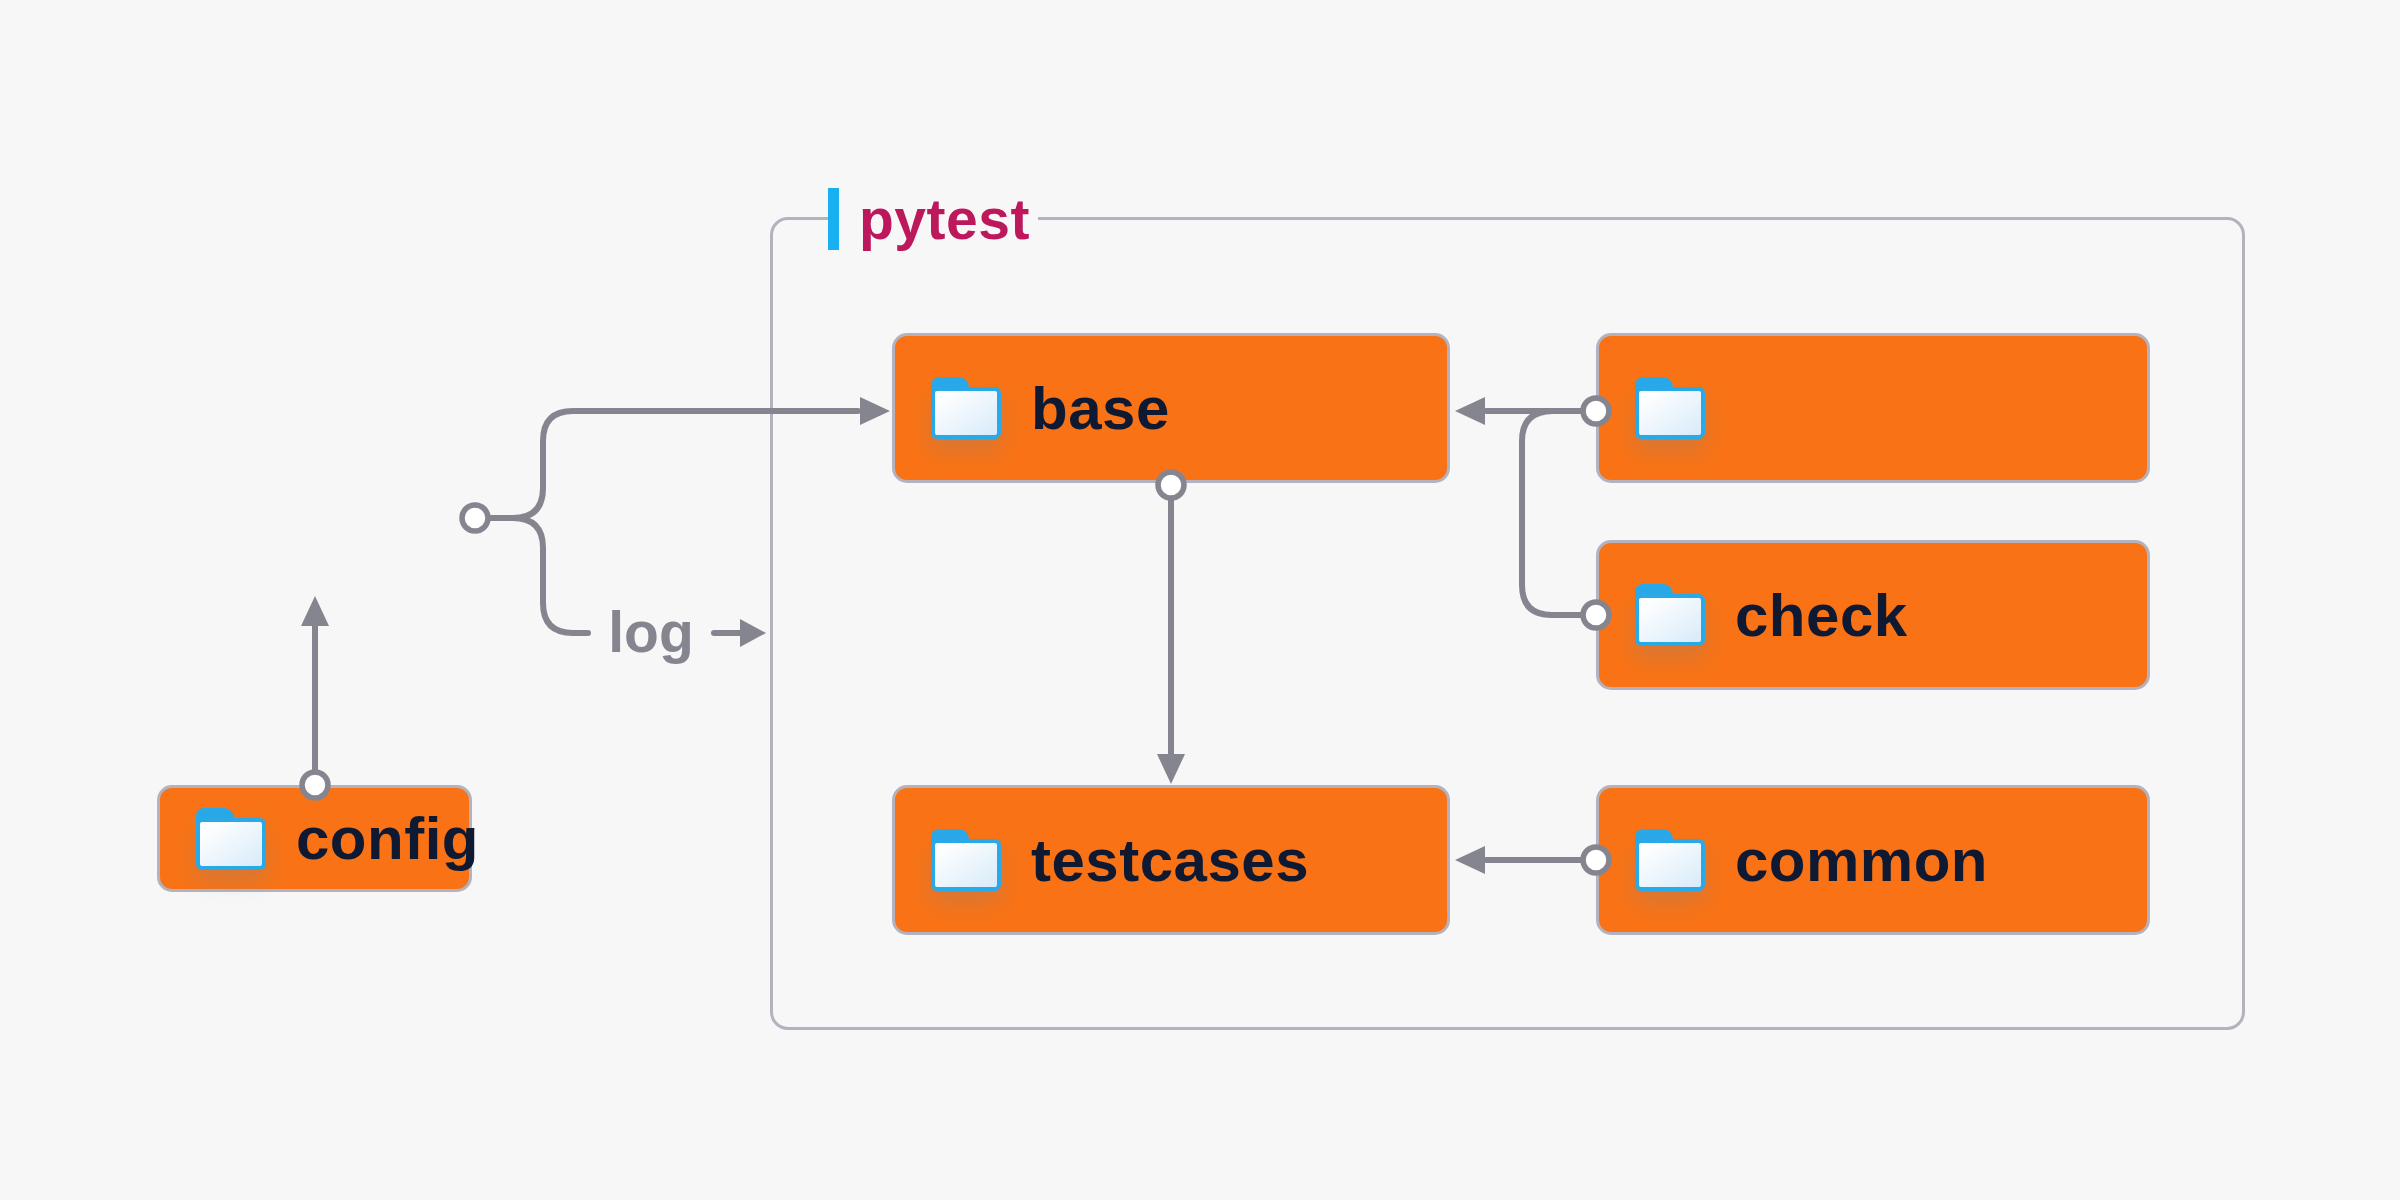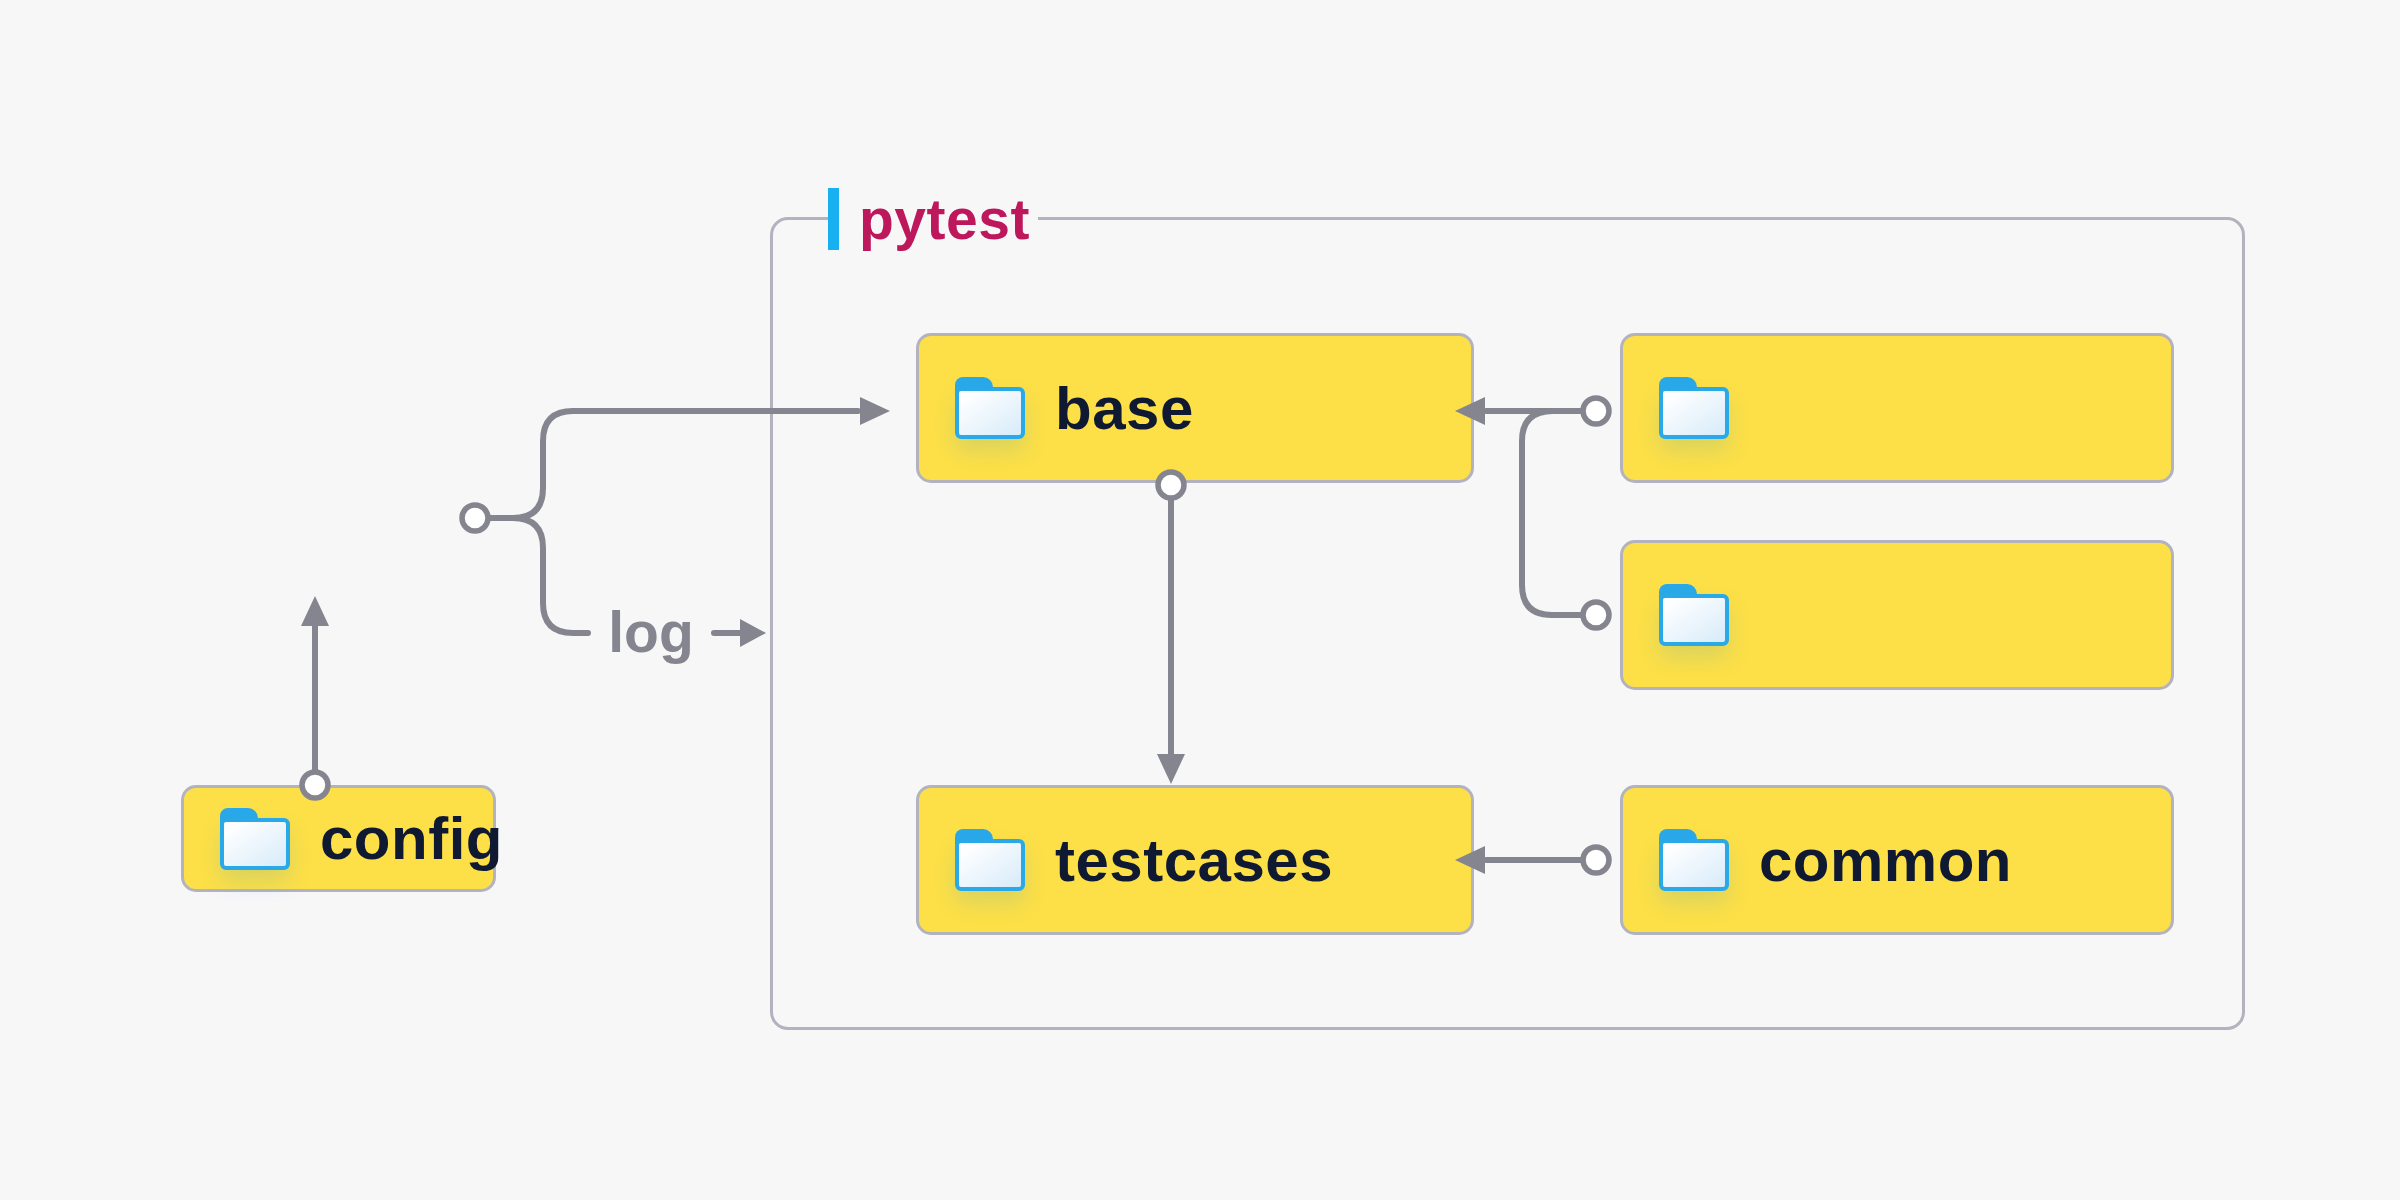--- a/index.html
+++ b/index.html
@@ -41,29 +41,28 @@
   .group-title {
     font-size: 57px;
     font-weight: 700;
     color: #be185d;
     letter-spacing: 0.5px;
   }
 
   
   .node {
     position: absolute;
-    background: #fde047;
+    background: #f97316;
     border: 3px solid #b3b3bf;
     border-radius: 15px;
     box-sizing: border-box;
     display: flex;
     align-items: center;
     padding-left: 36px;
     gap: 30px;
-    margin-left: 24px;
   }
   .node-label {
     font-size: 60px;
     font-weight: 700;
     color: #0f1a32;
     letter-spacing: 0.5px;
     white-space: nowrap;
   }
   #node-utils     { left: 157px;  top: 443px; width: 315px; height: 150px; }
   #node-config    { left: 157px;  top: 785px; width: 315px; height: 107px; }
@@ -163,20 +162,21 @@
         <span class="tab"></span>
         <span class="body"></span>
       </span>
   </div>
 
   <div class="node" id="node-check">
     <span class="folder">
         <span class="tab"></span>
         <span class="body"></span>
       </span>
+    <span class="node-label">check</span>
   </div>
 
   <div class="node" id="node-testcases">
     <span class="folder">
         <span class="tab"></span>
         <span class="body"></span>
       </span>
     <span class="node-label">testcases</span>
   </div>
 

